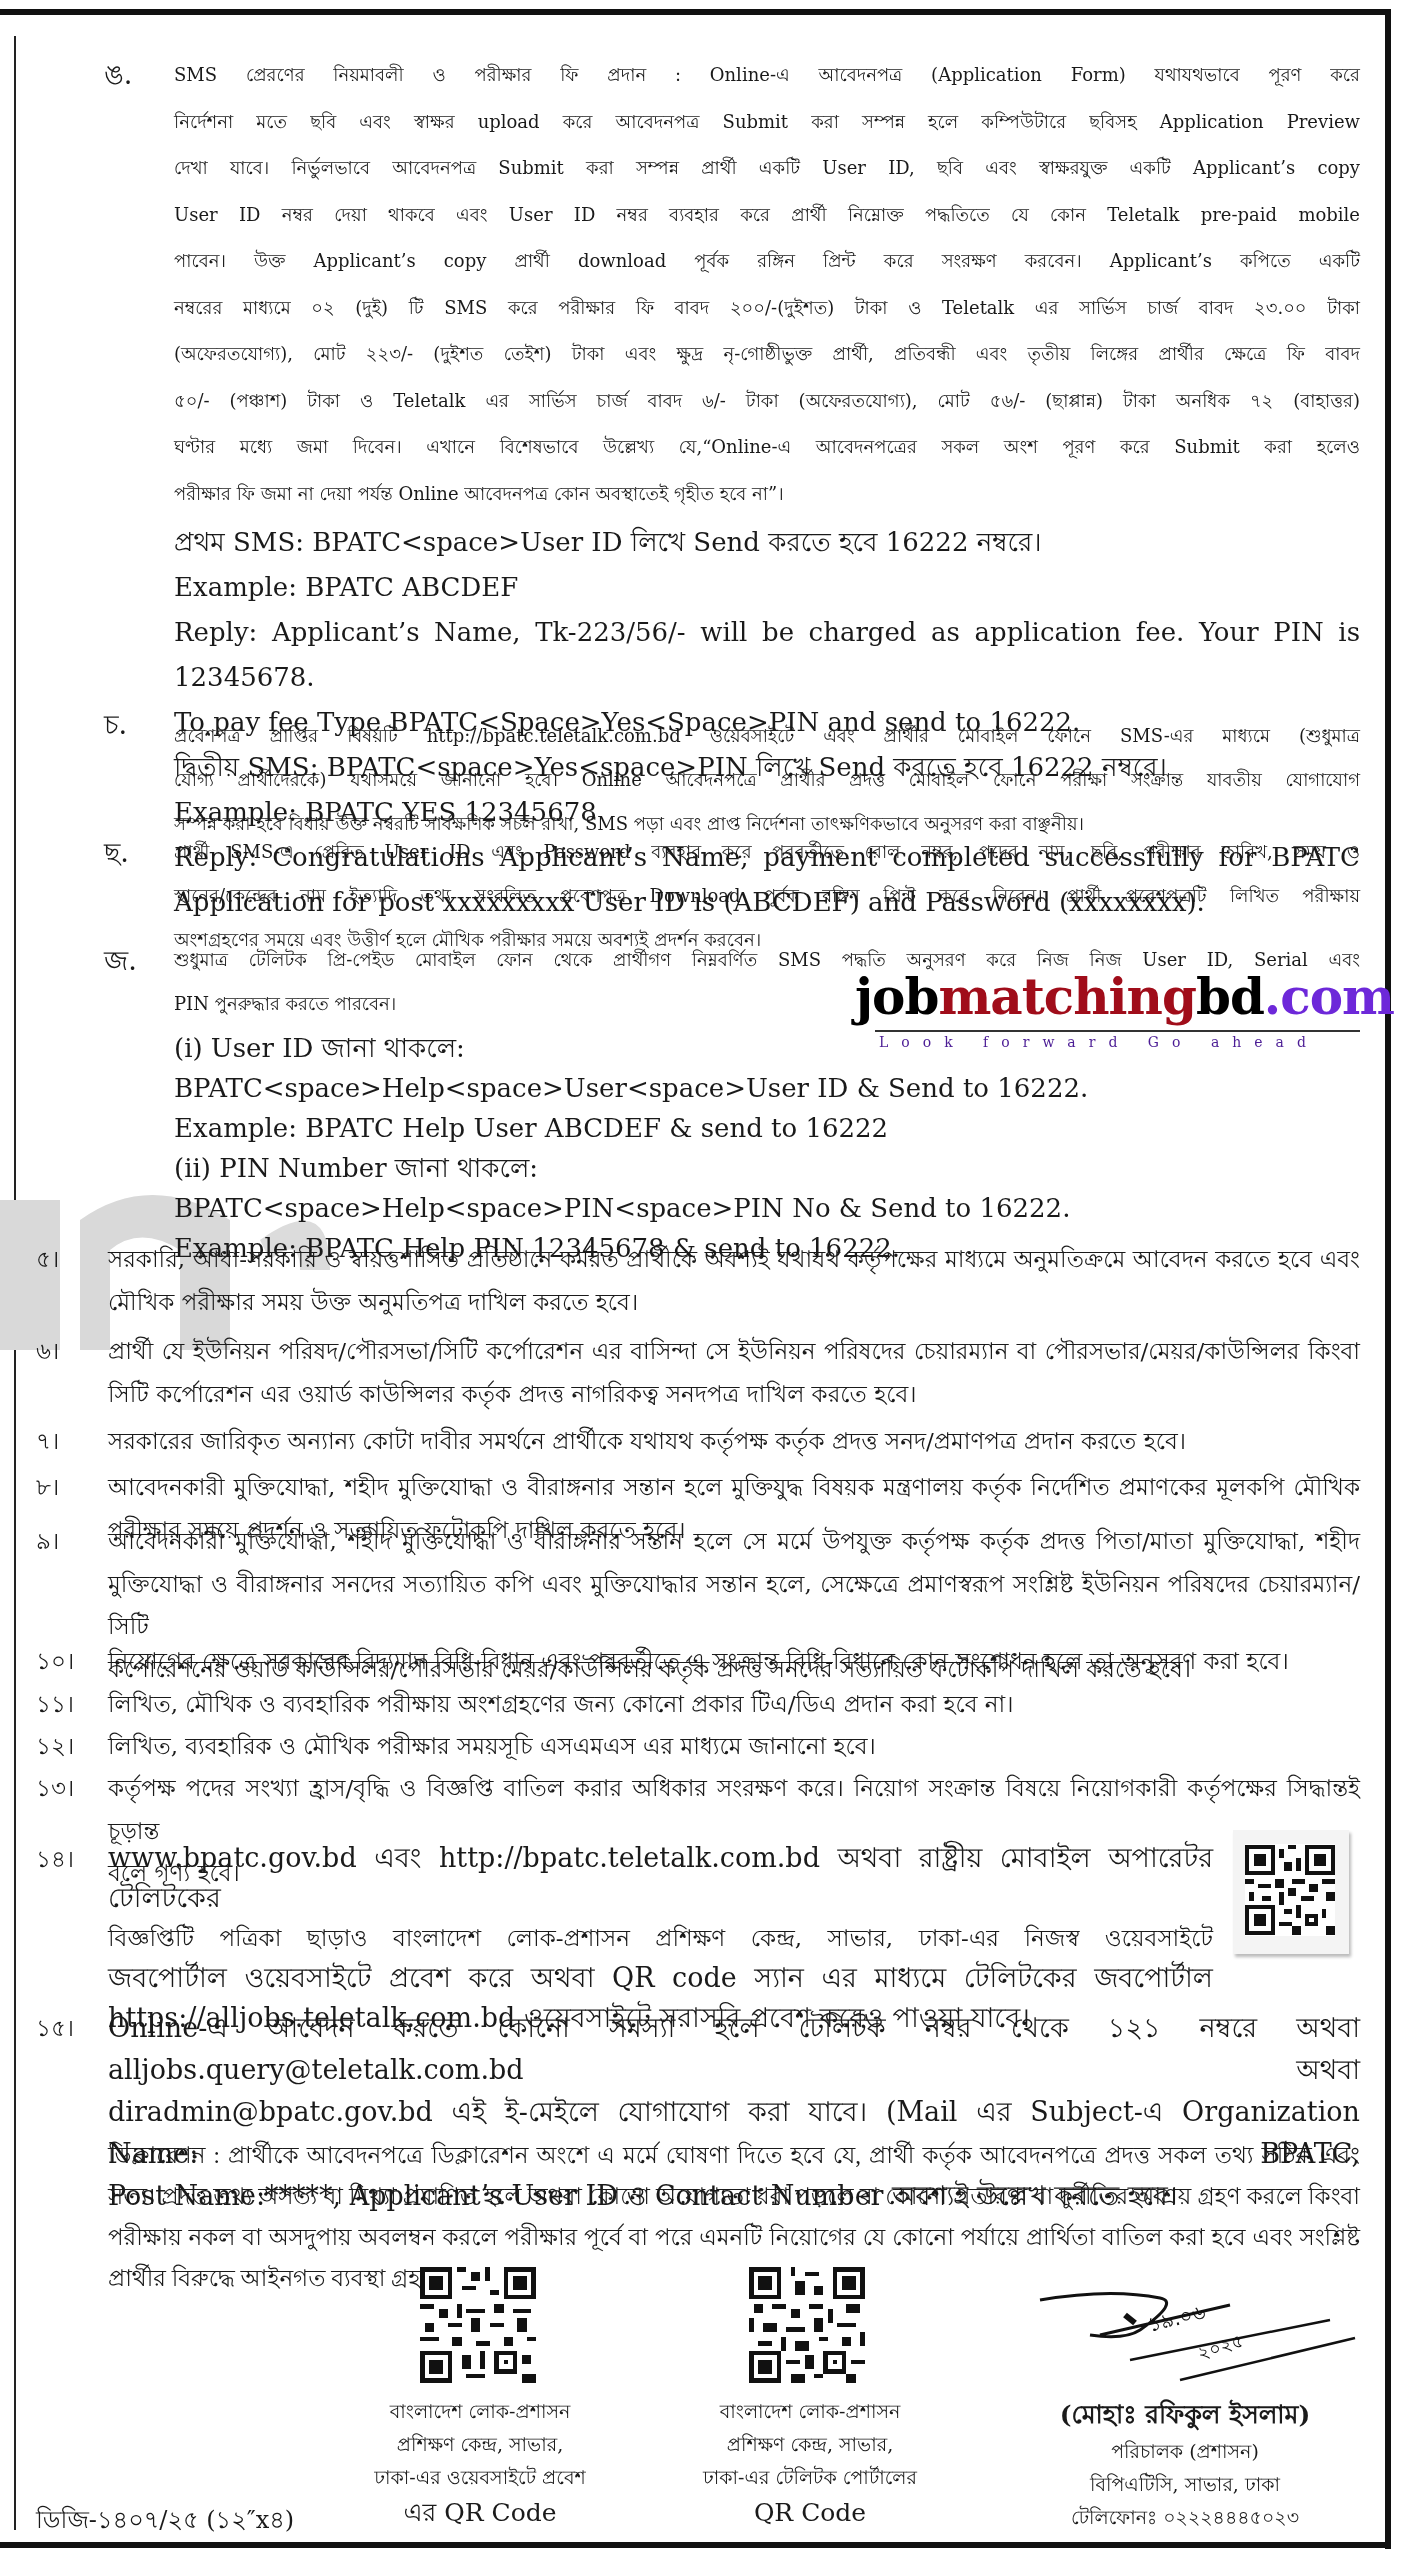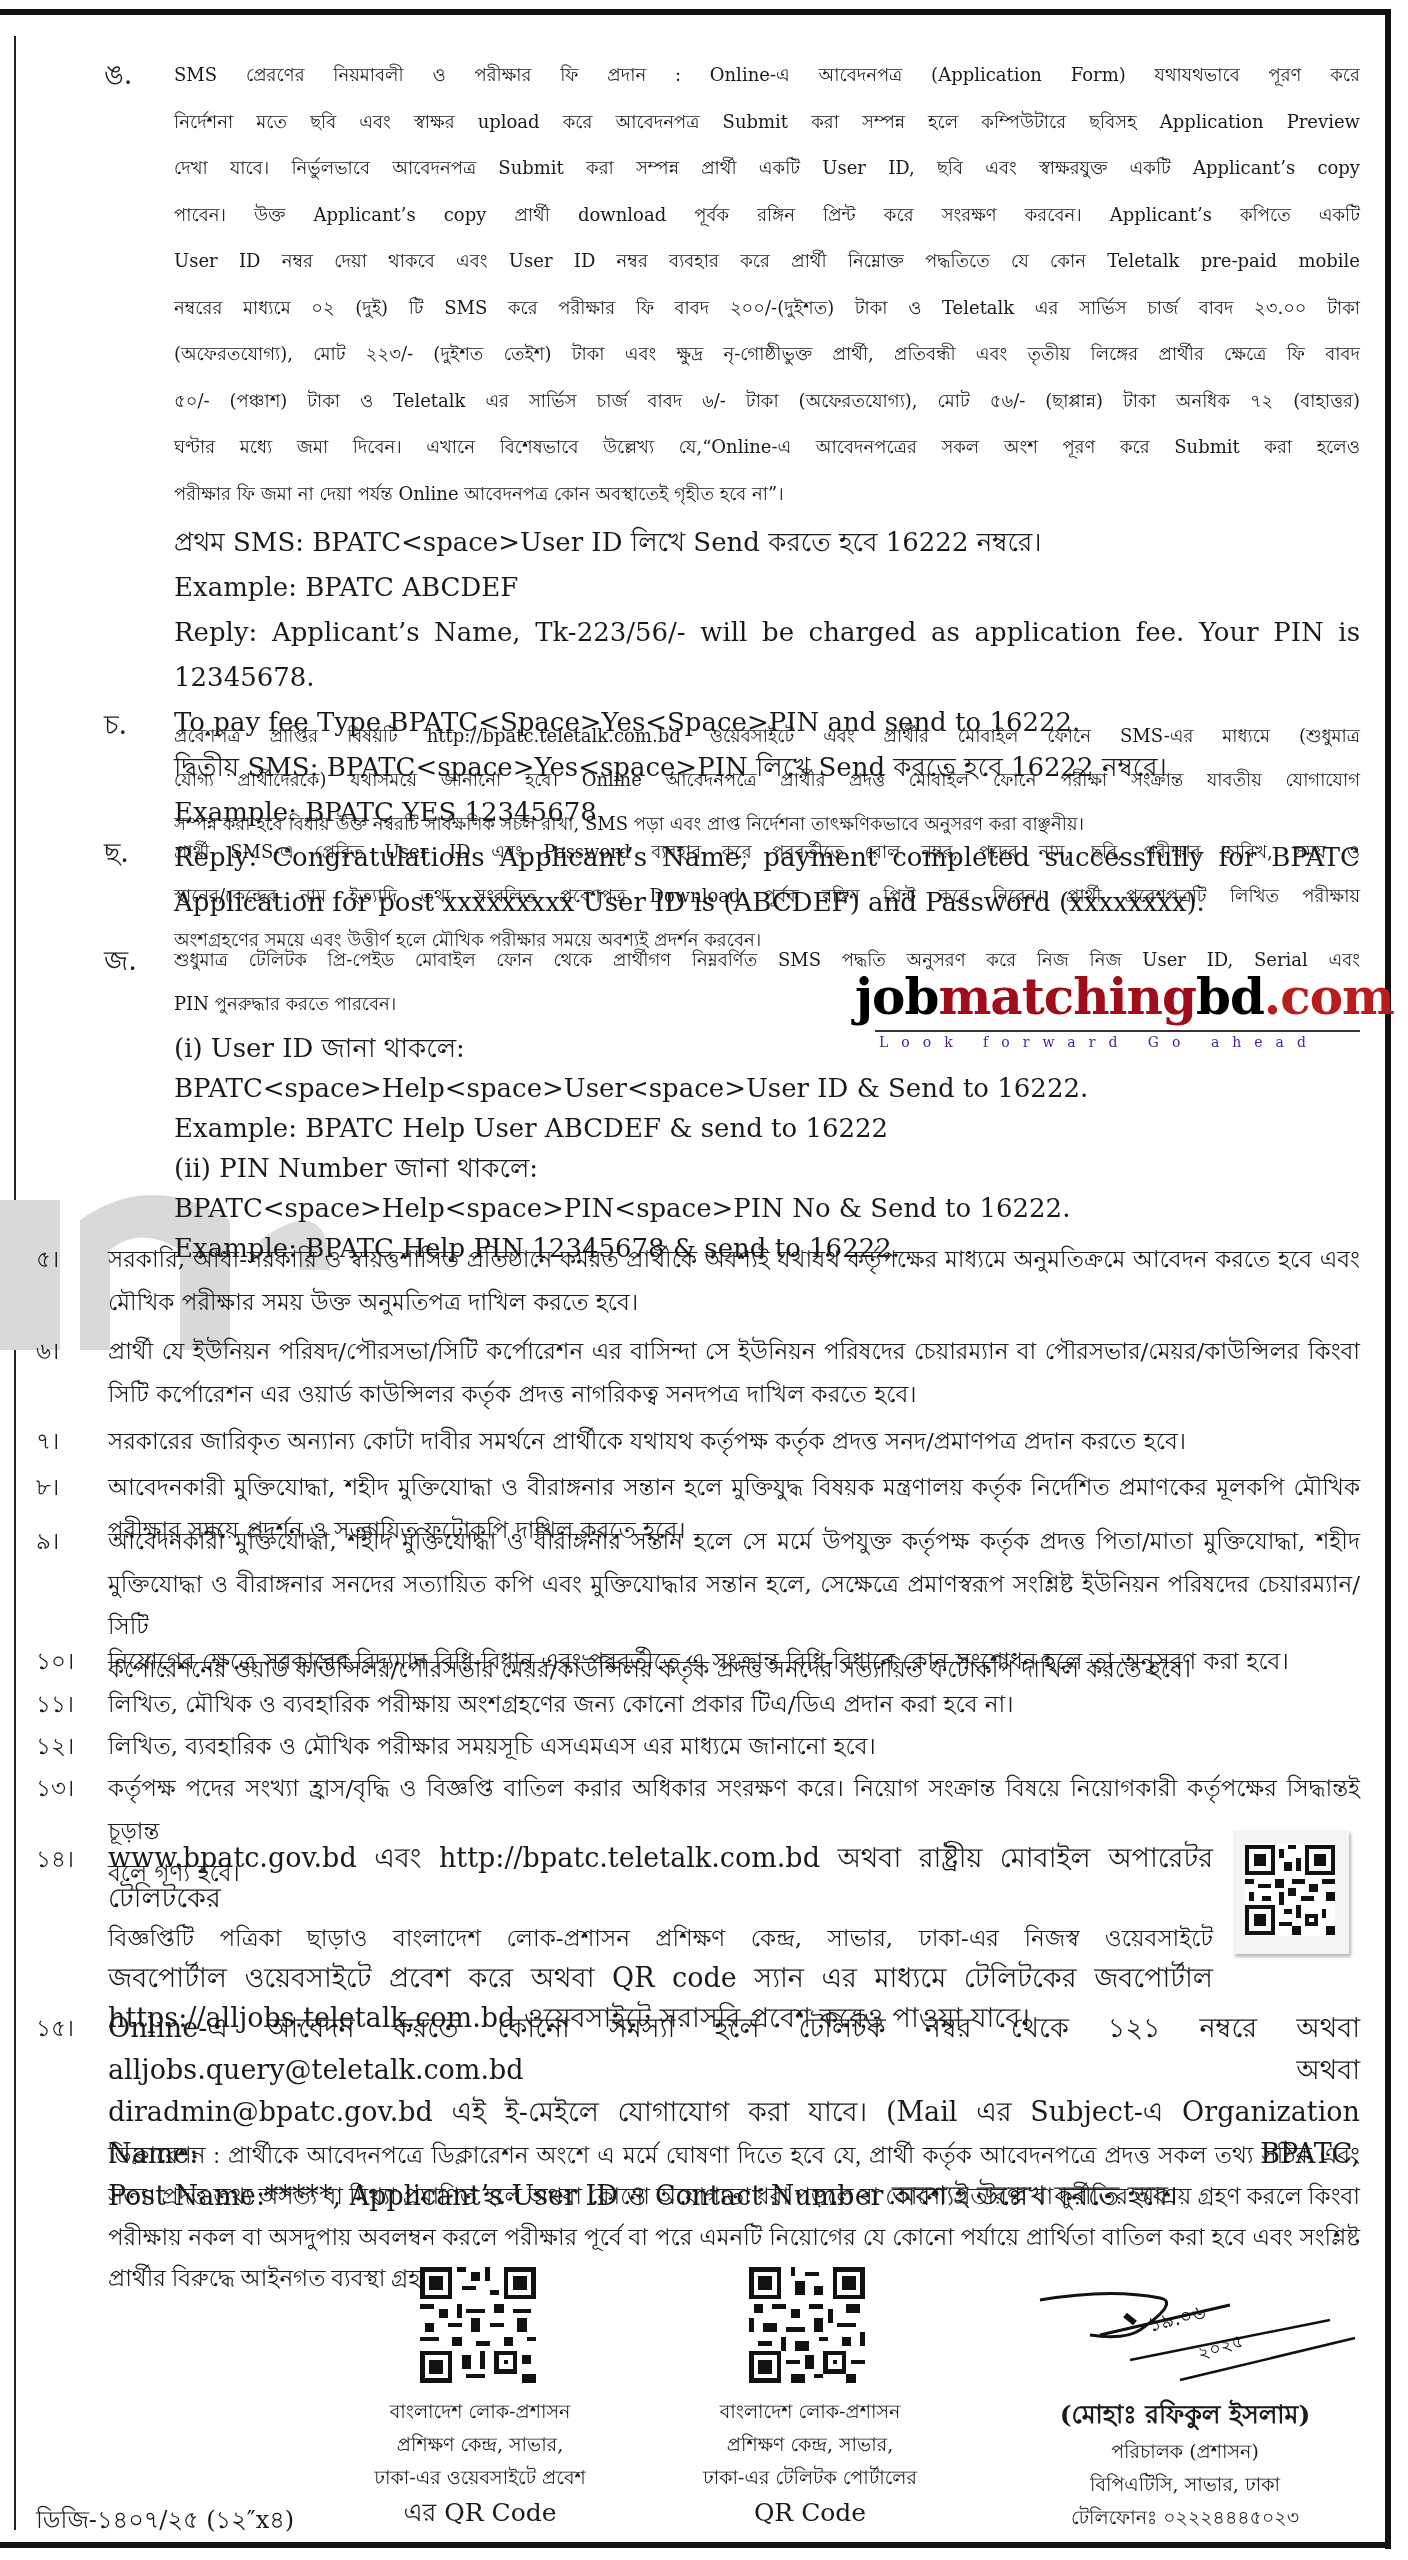--- a/index.html
+++ b/index.html
@@ -21,21 +21,21 @@
   .num { position: absolute; }
   .num .n { position: absolute; left: 36px; top: 0; font-size: 23px; line-height: 42px; }
   .num .t { position: absolute; left: 108px; width: 1252px; font-size: 23px; line-height: 42.5px; text-align: justify; }
 
   .eng { font-size: 27px; }
 
   .logo { position: absolute; left: 855px; top: 968px; width: 500px; height: 92px; }
   .logo .word { font-family: "DejaVu Serif", serif; font-weight: bold; font-size: 50px; line-height: 58px; letter-spacing: -1px; white-space: nowrap; }
   .logo .g { color: #000000; }
   .logo .r { color: #a00d1a; }
-  .logo .y { color: #b91c1c; }
+  .logo .y { color: #6d28d9; }
   .logo .rule { position: absolute; left: 20px; top: 62px; width: 485px; height: 2px; background: #333; }
   .logo .tag { position: absolute; left: 24px; top: 66px; width: 480px; font-family: "DejaVu Serif", serif; font-size: 14px; letter-spacing: 13px; color: #4c1d95; white-space: nowrap; }
 
   .qr-card { position: absolute; left: 1233px; top: 1830px; width: 116px; height: 124px; background: #f4f4f4; box-shadow: 2px 3px 3px #bbb; }
   .qr { position: absolute; background: #fff; }
   .qr svg { display: block; width: 100%; height: 100%; }
 
   .caption { position: absolute; text-align: center; font-size: 19px; line-height: 33px; }
   .caption .qrc { font-size: 25px; line-height: 38px; }
   .sig-block { position: absolute; left: 1020px; top: 2395px; width: 330px; text-align: center; }
@@ -57,22 +57,22 @@
   <path d="M80,40 Q150,-10 230,40 L230,170 L180,170 L180,70 Q140,45 110,70 L110,170 L80,170 Z" fill="#d9d9d9"></path>
   <path d="M260,60 Q330,10 330,90 L300,90 Q300,55 270,80 Z" fill="#dcdcdc"></path>
 </svg>
 
 <div class="sub" style="top:52px;">
   <span class="lbl">ঙ.</span>
   <div class="txt" style="top:0;">
     <span class="jline">SMS প্রেরণের নিয়মাবলী ও পরীক্ষার ফি প্রদান : Online-এ আবেদনপত্র (Application Form) যথাযথভাবে পূরণ করে</span>
     <span class="jline">নির্দেশনা মতে ছবি এবং স্বাক্ষর upload করে আবেদনপত্র Submit করা সম্পন্ন হলে কম্পিউটারে ছবিসহ Application Preview</span>
     <span class="jline">দেখা যাবে। নির্ভুলভাবে আবেদনপত্র Submit করা সম্পন্ন প্রার্থী একটি User ID, ছবি এবং স্বাক্ষরযুক্ত একটি Applicant’s copy</span>
+    <span class="jline">User ID নম্বর দেয়া থাকবে এবং User ID নম্বর ব্যবহার করে প্রার্থী নিম্নোক্ত পদ্ধতিতে যে কোন Teletalk pre-paid mobile</span>
     <span class="jline">পাবেন। উক্ত Applicant’s copy প্রার্থী download পূর্বক রঙ্গিন প্রিন্ট করে সংরক্ষণ করবেন। Applicant’s কপিতে একটি</span>
-    <span class="jline">User ID নম্বর দেয়া থাকবে এবং User ID নম্বর ব্যবহার করে প্রার্থী নিম্নোক্ত পদ্ধতিতে যে কোন Teletalk pre-paid mobile</span>
     <span class="jline">নম্বরের মাধ্যমে ০২ (দুই) টি SMS করে পরীক্ষার ফি বাবদ ২০০/-(দুইশত) টাকা ও Teletalk এর সার্ভিস চার্জ বাবদ ২৩.০০ টাকা</span>
     <span class="jline">(অফেরতযোগ্য), মোট ২২৩/- (দুইশত তেইশ) টাকা এবং ক্ষুদ্র নৃ-গোষ্ঠীভুক্ত প্রার্থী, প্রতিবন্ধী এবং তৃতীয় লিঙ্গের প্রার্থীর ক্ষেত্রে ফি বাবদ</span>
     <span class="jline">৫০/- (পঞ্চাশ) টাকা ও Teletalk এর সার্ভিস চার্জ বাবদ ৬/- টাকা (অফেরতযোগ্য), মোট ৫৬/- (ছাপ্পান্ন) টাকা অনধিক ৭২ (বাহাত্তর)</span>
     <span class="jline">ঘণ্টার মধ্যে জমা দিবেন। এখানে বিশেষভাবে উল্লেখ্য যে,“Online-এ আবেদনপত্রের সকল অংশ পূরণ করে Submit করা হলেও</span>
     <span class="line">পরীক্ষার ফি জমা না দেয়া পর্যন্ত Online আবেদনপত্র কোন অবস্থাতেই গৃহীত হবে না”।</span>
   </div>
   <div class="txt plain" style="top:468px; font-size:26px; line-height:45px;">
     <span class="line">প্রথম SMS: BPATC&lt;space&gt;User ID লিখে Send করতে হবে 16222 নম্বরে।</span>
     <span class="line">Example: BPATC ABCDEF</span>
     <span class="jline">Reply: Applicant’s Name, Tk-223/56/- will be charged as application fee. Your PIN is 12345678.</span>

